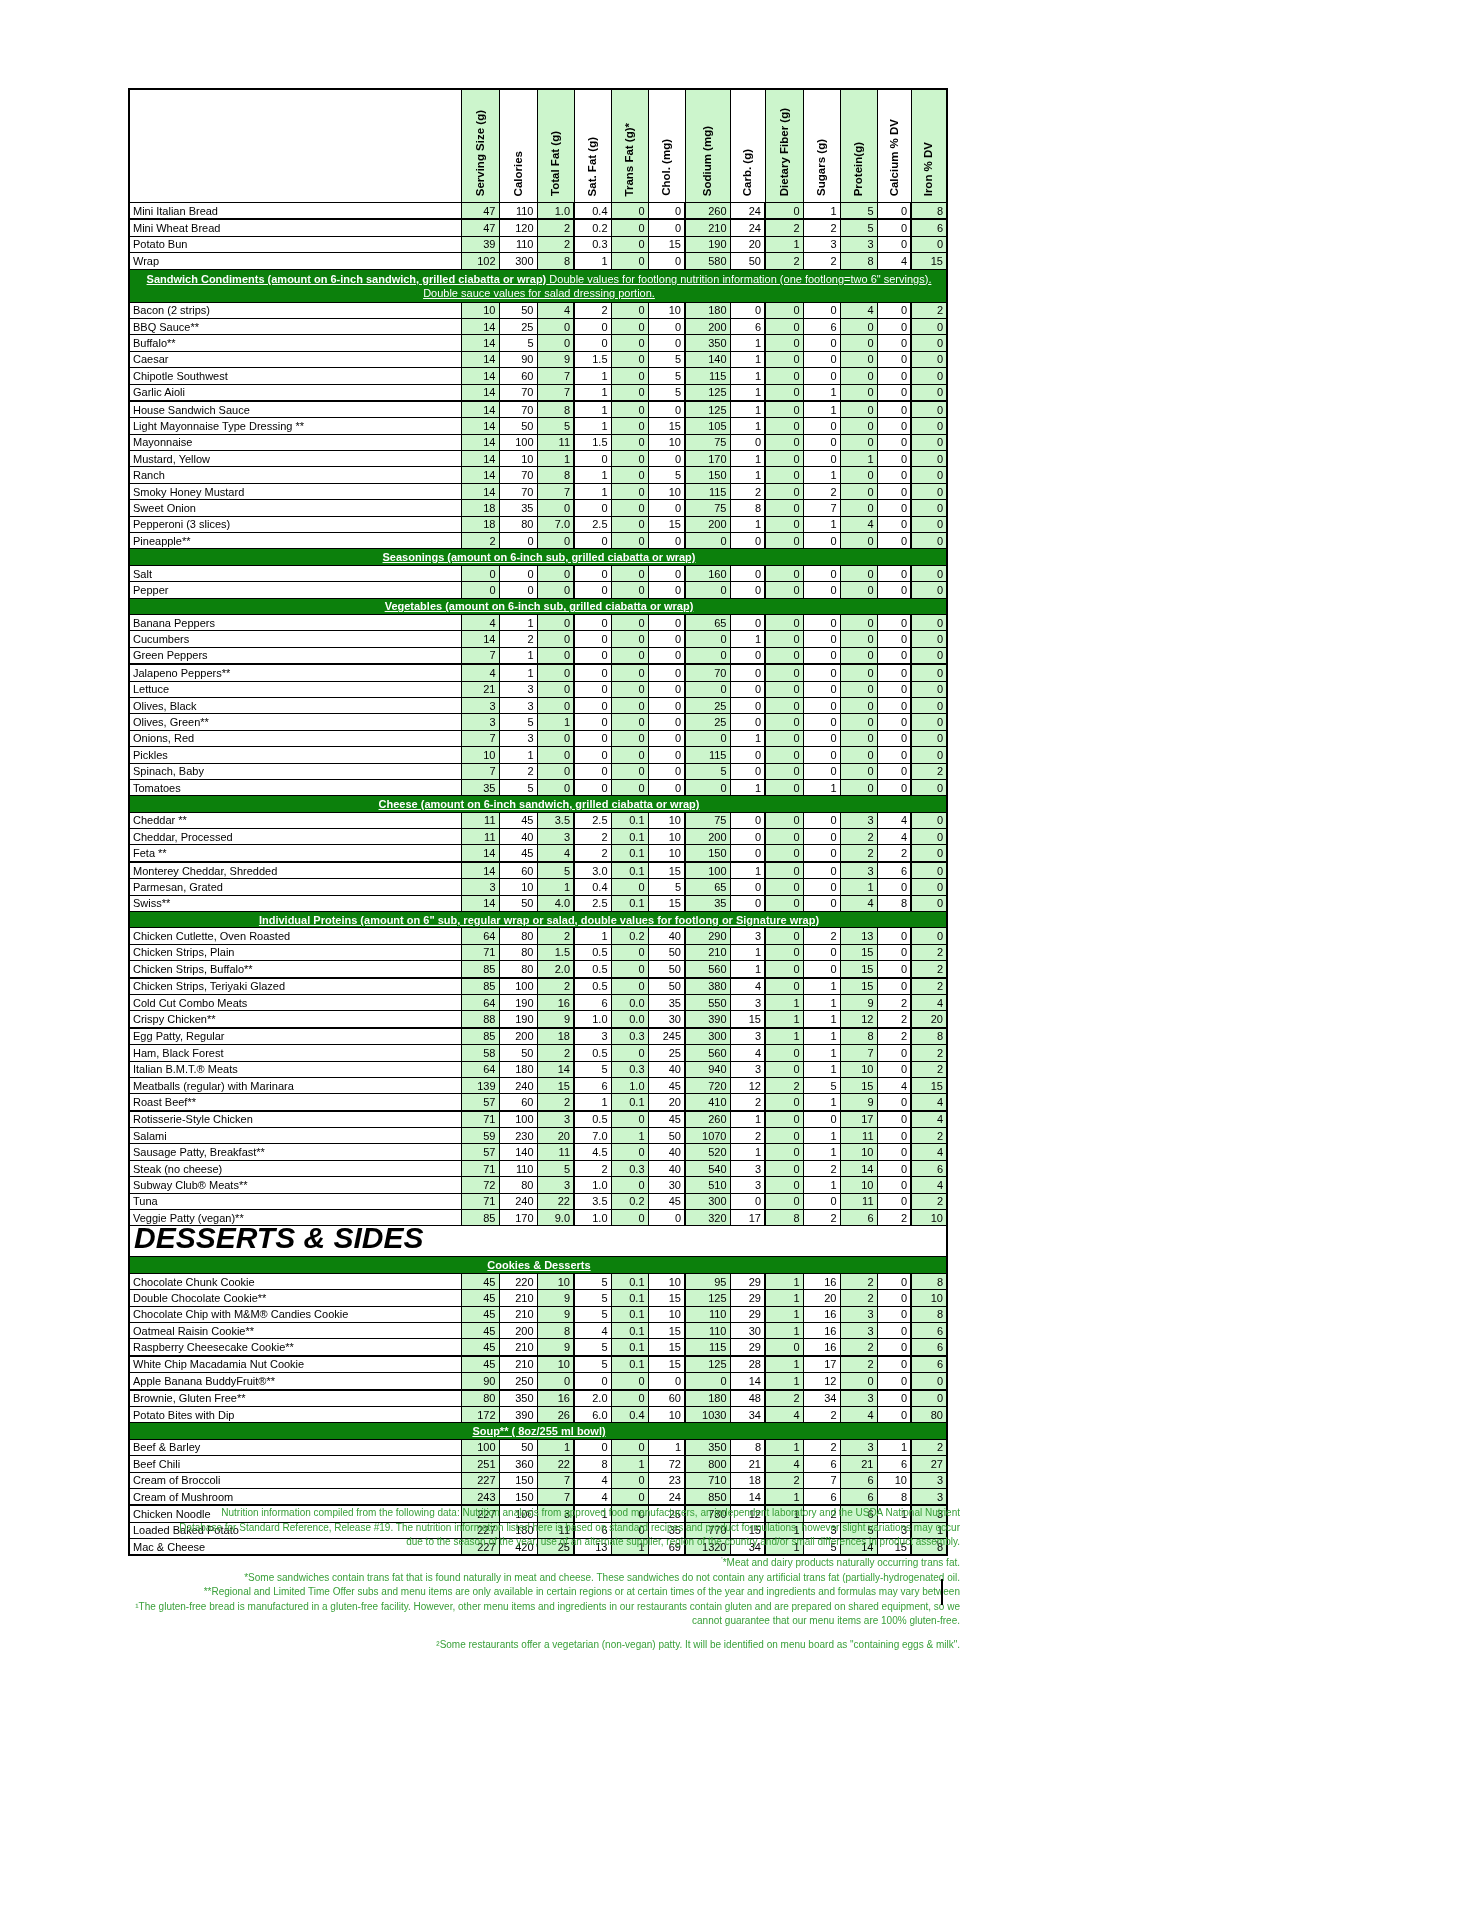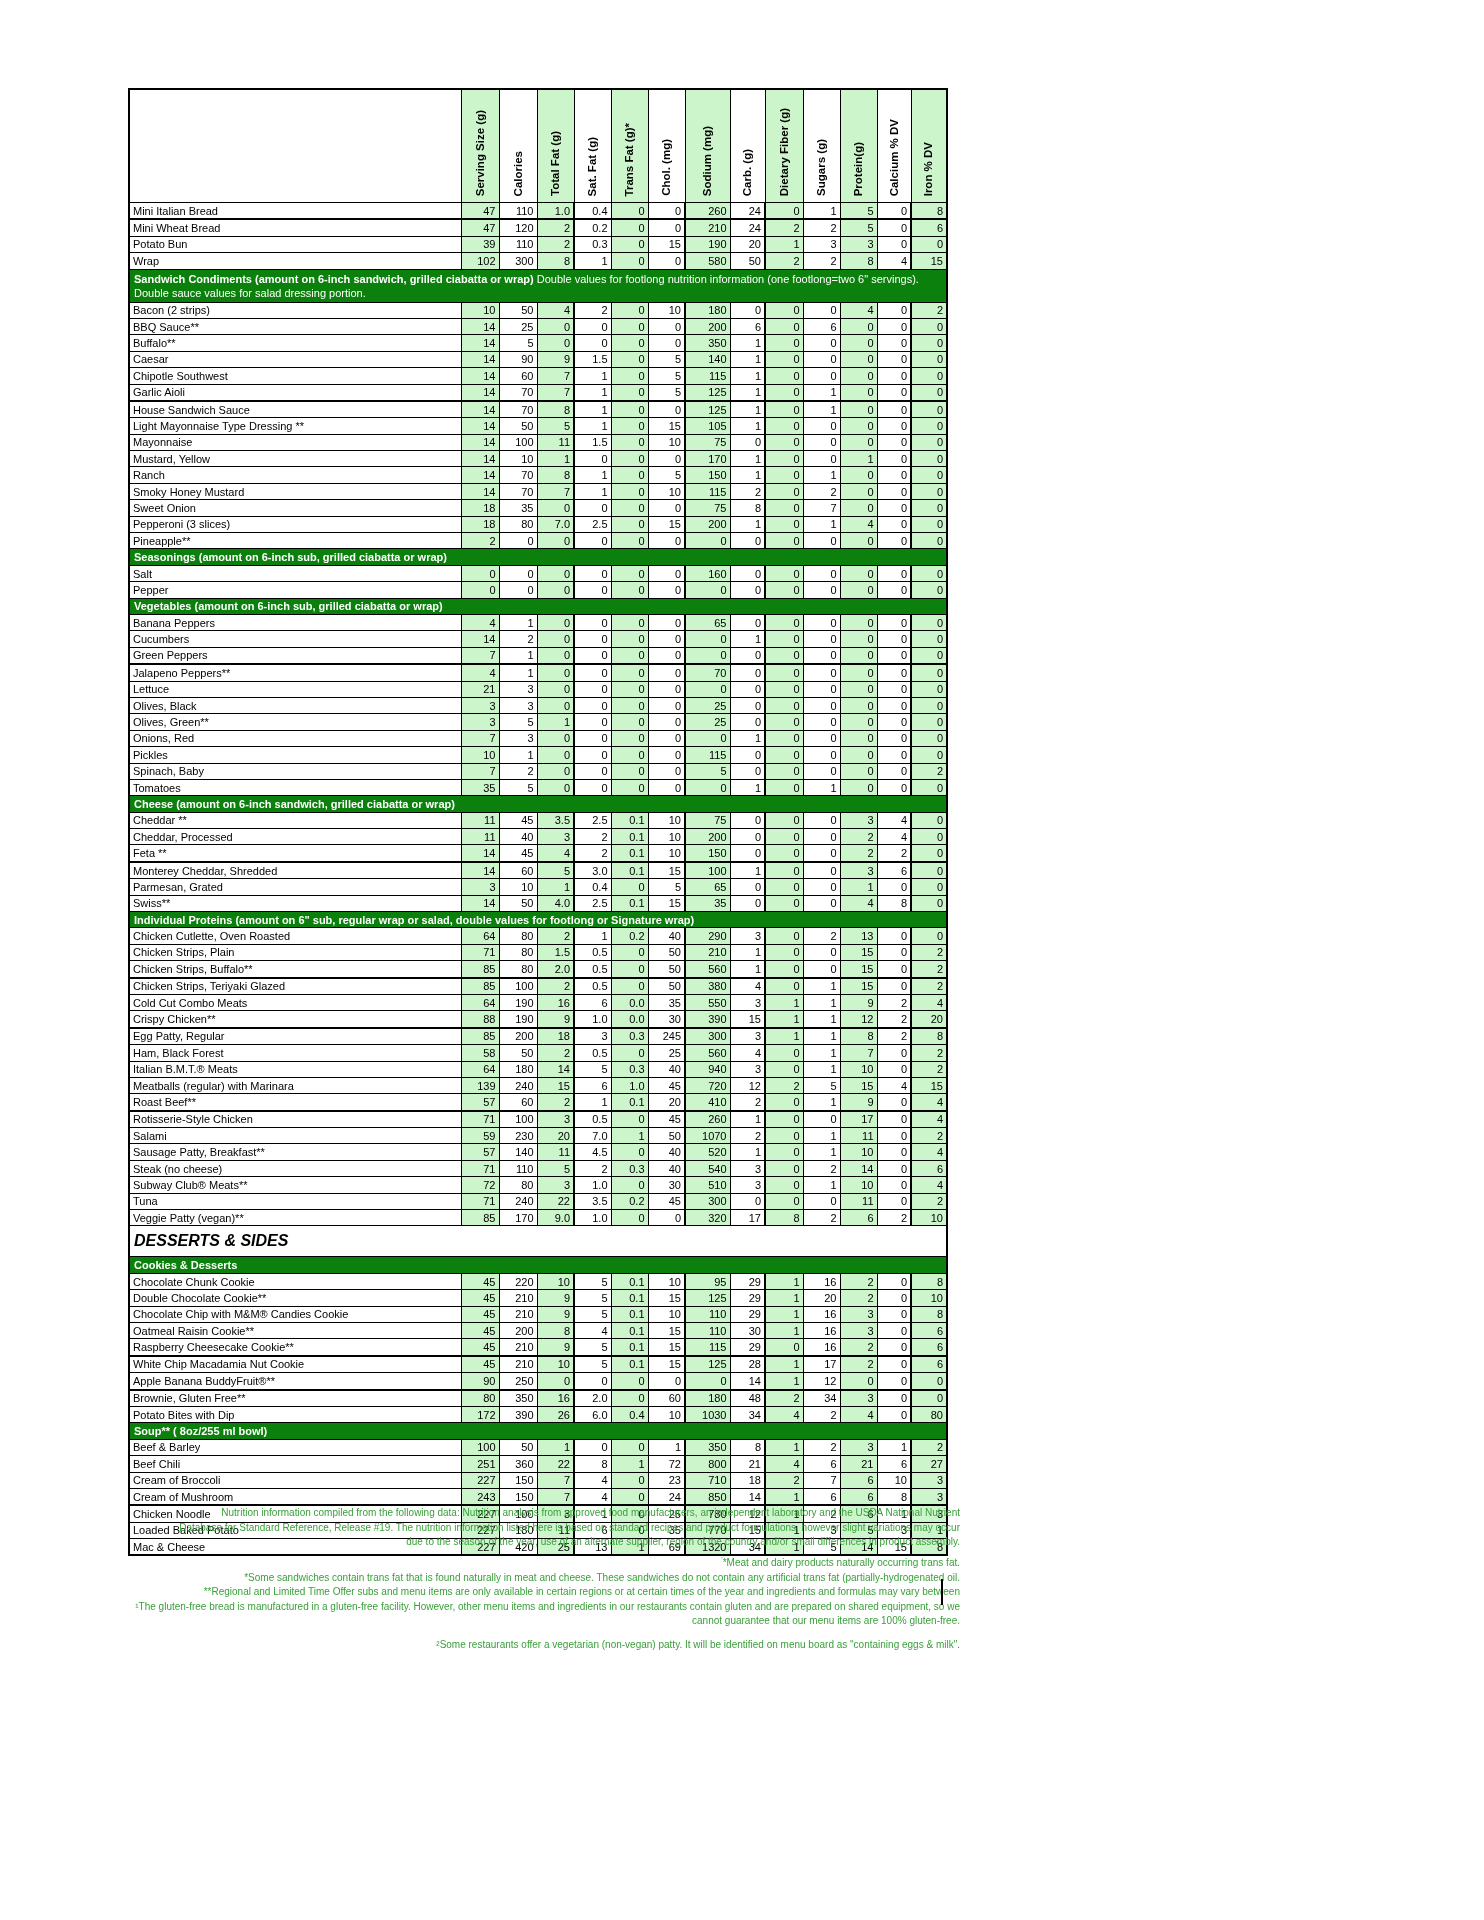--- a/index.html
+++ b/index.html
@@ -19,26 +19,26 @@
     display:inline-block;padding:3px 0 4px 0;white-space:nowrap;
   }
   
   tr.r td{height:15.4px;}
   td.lbl{text-align:left;padding-left:3px;background:#fff;}
   td.num{text-align:right;padding-right:3px;}
   td.g{background:var(--cellgreen);}
   td.bR2{border-right-width:2px;}
   tr.thick td{border-top-width:2px;}
   
-  tr.sec td{background:var(--bargreen);color:#fff;font-weight:bold;text-align:left;padding-left:4px;height:15.4px;font-size:11px;}
+  tr.sec td{background:var(--bargreen);color:#fff;font-weight:bold;text-align:center;padding-left:4px;height:15.4px;font-size:11px;text-decoration:underline;}
   tr.sec td .rest{font-weight:normal;}
   tr.sec.tall td{height:31px;white-space:normal;line-height:14.5px;padding-top:1px;}
   
   tr.bigheading td{height:30px;background:#fff;border-left:2px solid #000;border-right:2px solid #000;}
-  tr.bigheading td span{font-style:italic;font-weight:bold;font-size:16px;letter-spacing:0px;padding-left:2px;}
+  tr.bigheading td span{font-style:italic;font-weight:bold;font-size:30px;letter-spacing:0px;padding-left:2px;}
   
   .footnotes{position:absolute;left:130px;top:1506px;width:830px;color:var(--fngreen);font-size:10px;line-height:14.6px;text-align:right;}
   .footnotes .fline{white-space:nowrap;}
   .footnotes .gap4{margin-top:3px;}
   .footnotes .gap8{margin-top:9px;}
   .footnotes sup{font-size:7px;}
   .stray-tick{position:absolute;left:936px;top:1539px;font-size:11px;color:#222;}
   .stray-vline{position:absolute;left:941px;top:1579px;width:2px;height:26px;background:#000;}
 </style>
 </head>

